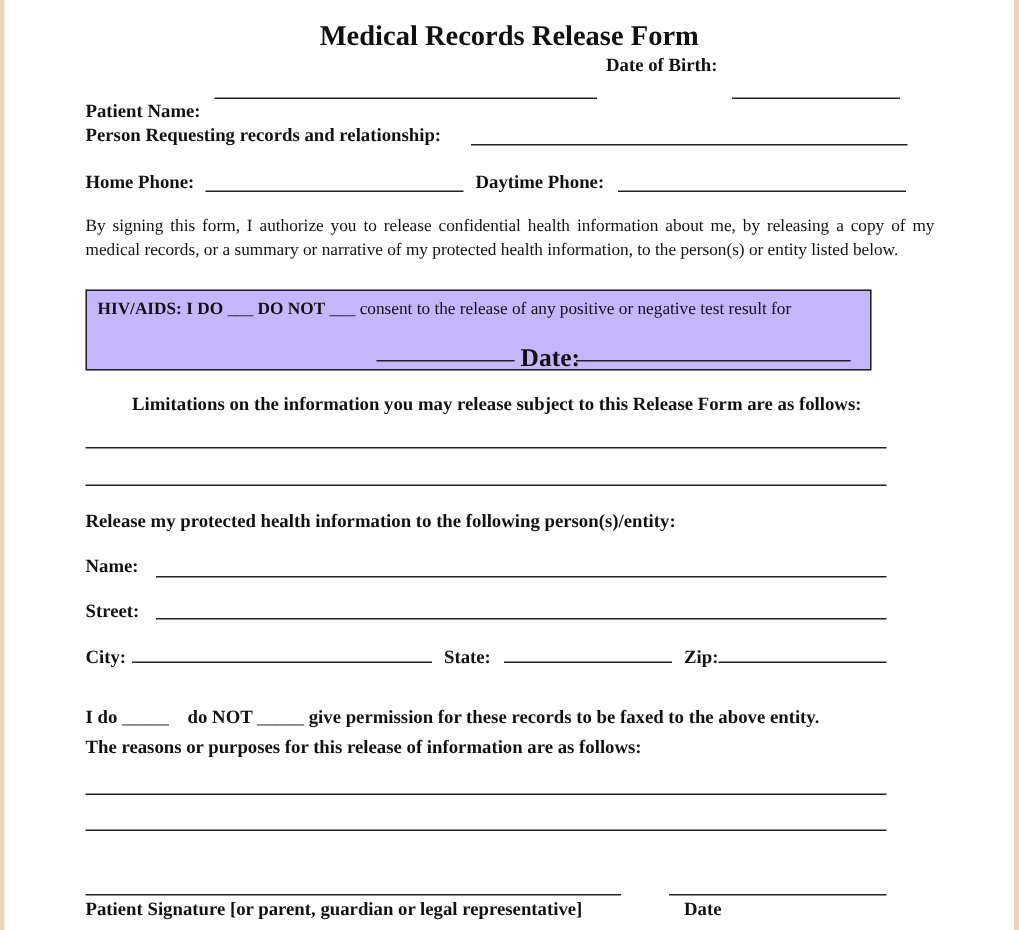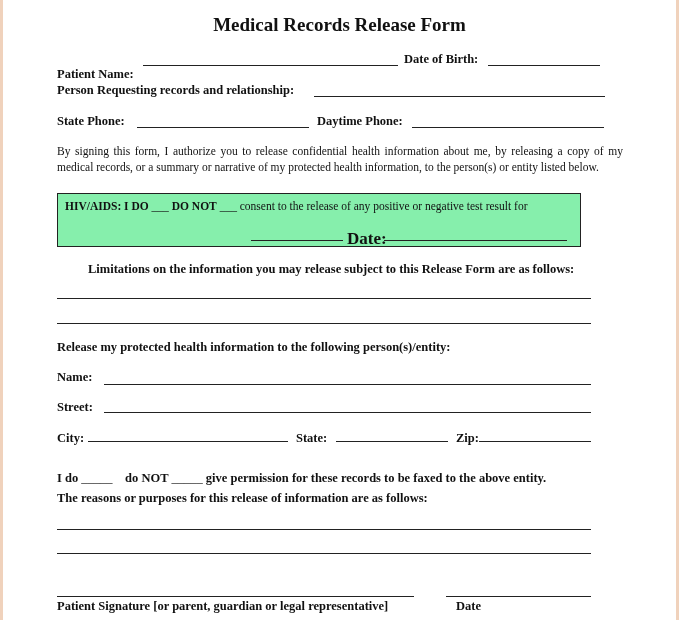--- a/index.html
+++ b/index.html
@@ -11,42 +11,42 @@
     .frame-left { position: absolute; left: 0; top: 0; width: 3px; height: 620px; background: #f0d2bc; }
     .frame-right { position: absolute; right: 0; top: 0; width: 3px; height: 620px; background: #f0d2bc; }
     .abs { position: absolute; white-space: nowrap; }
     .b { font-weight: bold; }
     .title { left: 0; width: 679px; top: 14px; text-align: center; font-size: 19px; font-weight: bold; }
     .lbl { font-size: 12.5px; font-weight: bold; }
     .line { position: absolute; height: 0; border-top: 1px solid #222; }
     .para { left: 57px; width: 566px; top: 144px; font-size: 11.5px; line-height: 15.5px; text-align: justify; white-space: normal; }
     .hivbox {
       position: absolute; left: 57px; top: 193px; width: 524px; height: 54px;
-      border: 1.5px solid #222; background: #86efac; box-sizing: border-box;
+      border: 1.5px solid #222; background: #c4b5fd; box-sizing: border-box;
     }
     .hivtext { position: absolute; left: 7px; top: 5px; font-size: 11.5px; line-height: 15.5px; white-space: nowrap; }
     .sec { font-size: 12.5px; font-weight: bold; }
   </style>
 </head>
 <body>
 
 <div class="frame-left"></div>
 <div class="frame-right"></div>
 
 <div class="abs title">Medical Records Release Form</div>
 
 <div class="abs lbl" style="left:57px; top:67px;">Patient Name:</div>
 <div class="line" style="left:143px; width:255px; top:65px;"></div>
-<div class="abs lbl" style="left:404px; top:52px;">Date of Birth:</div>
+<div class="abs lbl" style="left:404px; top:36px;">Date of Birth:</div>
 <div class="line" style="left:488px; width:112px; top:65px;"></div>
 
 <div class="abs lbl" style="left:57px; top:83px;">Person Requesting records and relationship:</div>
 <div class="line" style="left:314px; width:291px; top:96px;"></div>
 
-<div class="abs lbl" style="left:57px; top:114px;">State Phone:</div>
+<div class="abs lbl" style="left:57px; top:114px;">Home Phone:</div>
 <div class="line" style="left:137px; width:172px; top:127px;"></div>
 <div class="abs lbl" style="left:317px; top:114px;">Daytime Phone:</div>
 <div class="line" style="left:412px; width:192px; top:127px;"></div>
 
 <div class="abs para">By signing this form, I authorize you to release confidential health information about me, by releasing a copy of my medical records, or a summary or narrative of my protected health information, to the person(s) or entity listed below.</div>
 
 <div class="hivbox">
   <div class="hivtext">
     <div>
       <span class="b">HIV/AIDS:</span>

